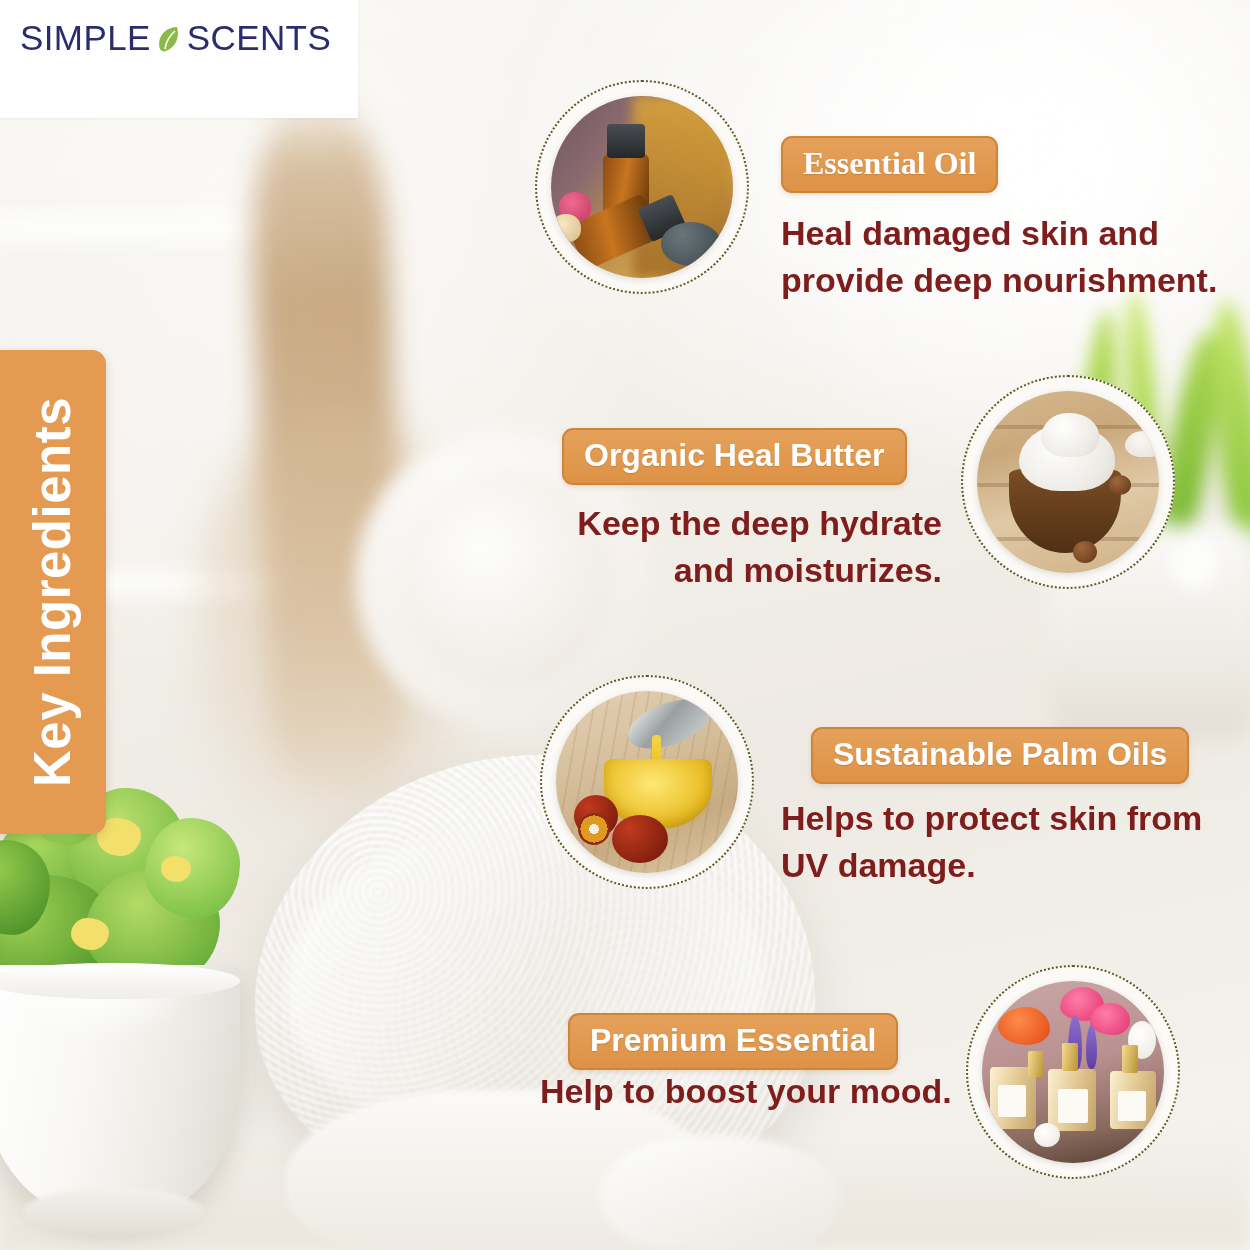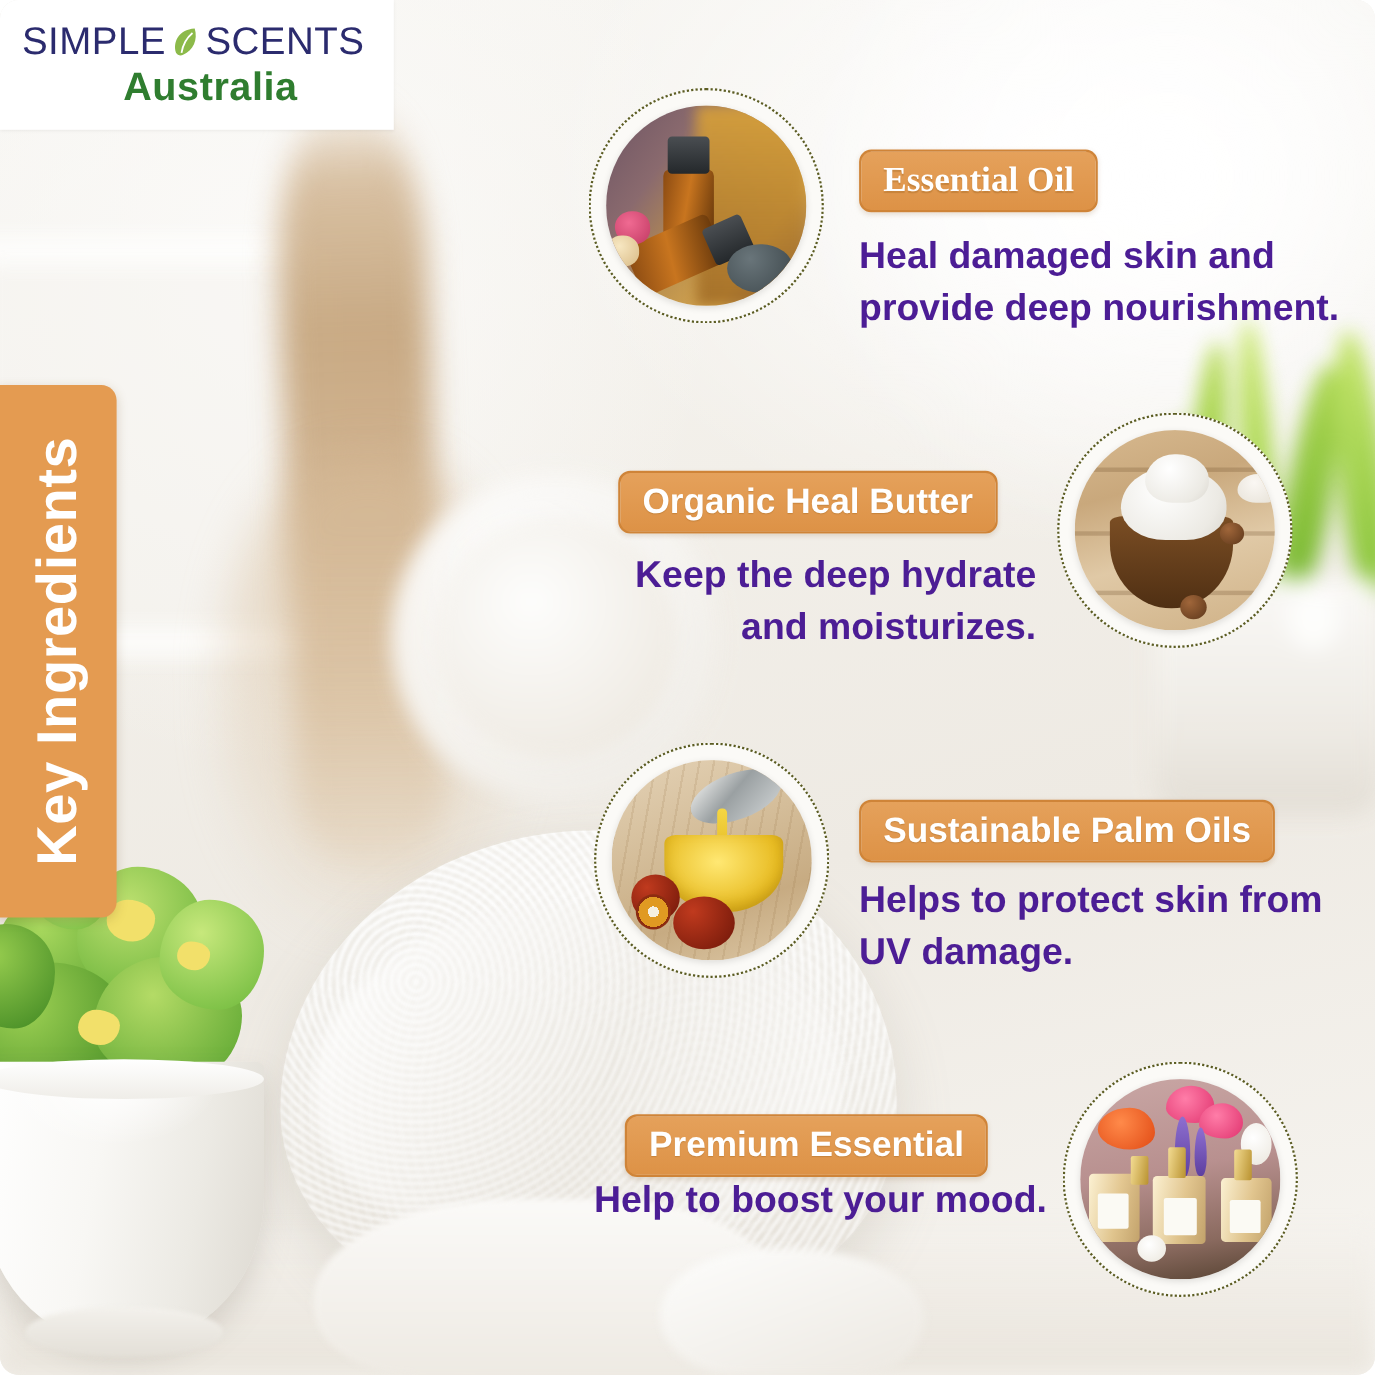--- a/index.html
+++ b/index.html
@@ -4,21 +4,20 @@
 <style>
   html,body{margin:0;padding:0;}
   body{
     width:1250px;height:1250px;overflow:hidden;
     font-family:"Liberation Sans", sans-serif;
     background:#ffffff;
   }
   #page{
     position:relative;width:1250px;height:1250px;overflow:hidden;
     background:#f3f1ee;
-    border-radius:17px;
   }
 
   
   .bg{position:absolute;inset:0;overflow:hidden;}
   .bg-base{
     position:absolute;inset:0;
     background:
       radial-gradient(ellipse 55% 40% at 78% 12%, #ffffff 0%, rgba(255,255,255,0) 70%),
       radial-gradient(ellipse 45% 50% at 20% 20%, #fbfaf8 0%, rgba(251,250,248,0) 72%),
       linear-gradient(168deg,#f8f7f4 0%,#f2efe9 38%,#eeeae3 62%,#f7f5f1 100%);
@@ -194,21 +193,21 @@
   .badge{
     position:absolute;display:inline-block;
     background:linear-gradient(180deg,#e5a15b 0%,#dd9246 100%);
     border:2px solid #cf8438;
     border-radius:11px;color:#ffffff;font-weight:700;font-size:32px;
     padding:7px 20px 9px 20px;white-space:nowrap;
     text-shadow:0 1px 1px rgba(150,95,30,.35);
     box-shadow:0 2px 5px rgba(140,95,45,.18);
   }
   .desc{
-    position:absolute;color:#4c1d95;font-weight:700;font-size:34px;line-height:1.38;
+    position:absolute;color:#7f1d1d;font-weight:700;font-size:34px;line-height:1.38;
     white-space:pre-line;
   }
   .desc.right{text-align:right;}
   .desc.left{text-align:left;}
 
   
   .ph{position:absolute;inset:0;}
   
   .oil-bg{position:absolute;inset:0;background:linear-gradient(125deg,#6d5463 0%,#8a6a6e 28%,#b98f4e 52%,#d9a94f 74%,#7c5f62 100%);}
   .oil-glow{position:absolute;left:45%;top:0;width:55%;height:100%;background:linear-gradient(180deg,rgba(214,160,60,.95),rgba(150,96,30,.75));filter:blur(6px);}
@@ -294,21 +293,20 @@
     </div>
   </div>
 
   <div class="logo-box">
     <div class="logo-row1">
       <span>SIMPLE</span><span class="logo-leaf"><svg width="34" height="34" viewBox="0 0 34 34">
           <path d="M25 5 C10 6 5 18 8 27 C9 29 12 30 14 29 C24 25 28 15 25 5 Z" fill="#8cba4a"></path>
           <path d="M23 9 C17 14 14 21 13 27" stroke="#ffffff" stroke-width="1.6" fill="none"></path>
         </svg></span><span>SCENTS</span>
     </div>
-    <div class="logo-row2">Australia</div>
   </div>
 
   <div class="side-tab">
     <span class="side-tab-label">Key Ingredients</span>
   </div>
 
   <div class="feat">
     <div class="circ" style="left:535px;top:80px;">
       <div class="circ-img">
         <div class="ph">
@@ -359,21 +357,21 @@
           <div class="palm-grain"></div>
           <div class="palm-spoon" style="left:70px;top:12px;width:86px;height:42px;"></div>
           <div class="palm-stream" style="left:96px;top:44px;width:9px;height:74px;"></div>
           <div class="palm-bowl" style="left:48px;top:68px;width:108px;height:70px;"></div>
           <div class="palm-fruit" style="left:18px;top:104px;width:44px;height:42px;"></div>
           <div class="palm-cut" style="left:22px;top:122px;width:32px;height:32px;"></div>
           <div class="palm-fruit" style="left:56px;top:124px;width:56px;height:48px;"></div>
         </div>
       </div>
     </div>
-    <div class="badge" style="left:781px;top:727px;">Sustainable Palm Oils</div>
+    <div class="badge" style="left:811px;top:727px;">Sustainable Palm Oils</div>
     <div class="desc left" style="left:781px;top:795px;width:450px;">Helps to protect skin from
 UV damage.</div>
   </div>
 
   <div class="feat">
     <div class="circ" style="left:966px;top:965px;">
       <div class="circ-img">
         <div class="ph">
           <div class="frag-bg"></div>
           <div class="frag-pink" style="left:78px;top:6px;width:44px;height:34px;"></div>

